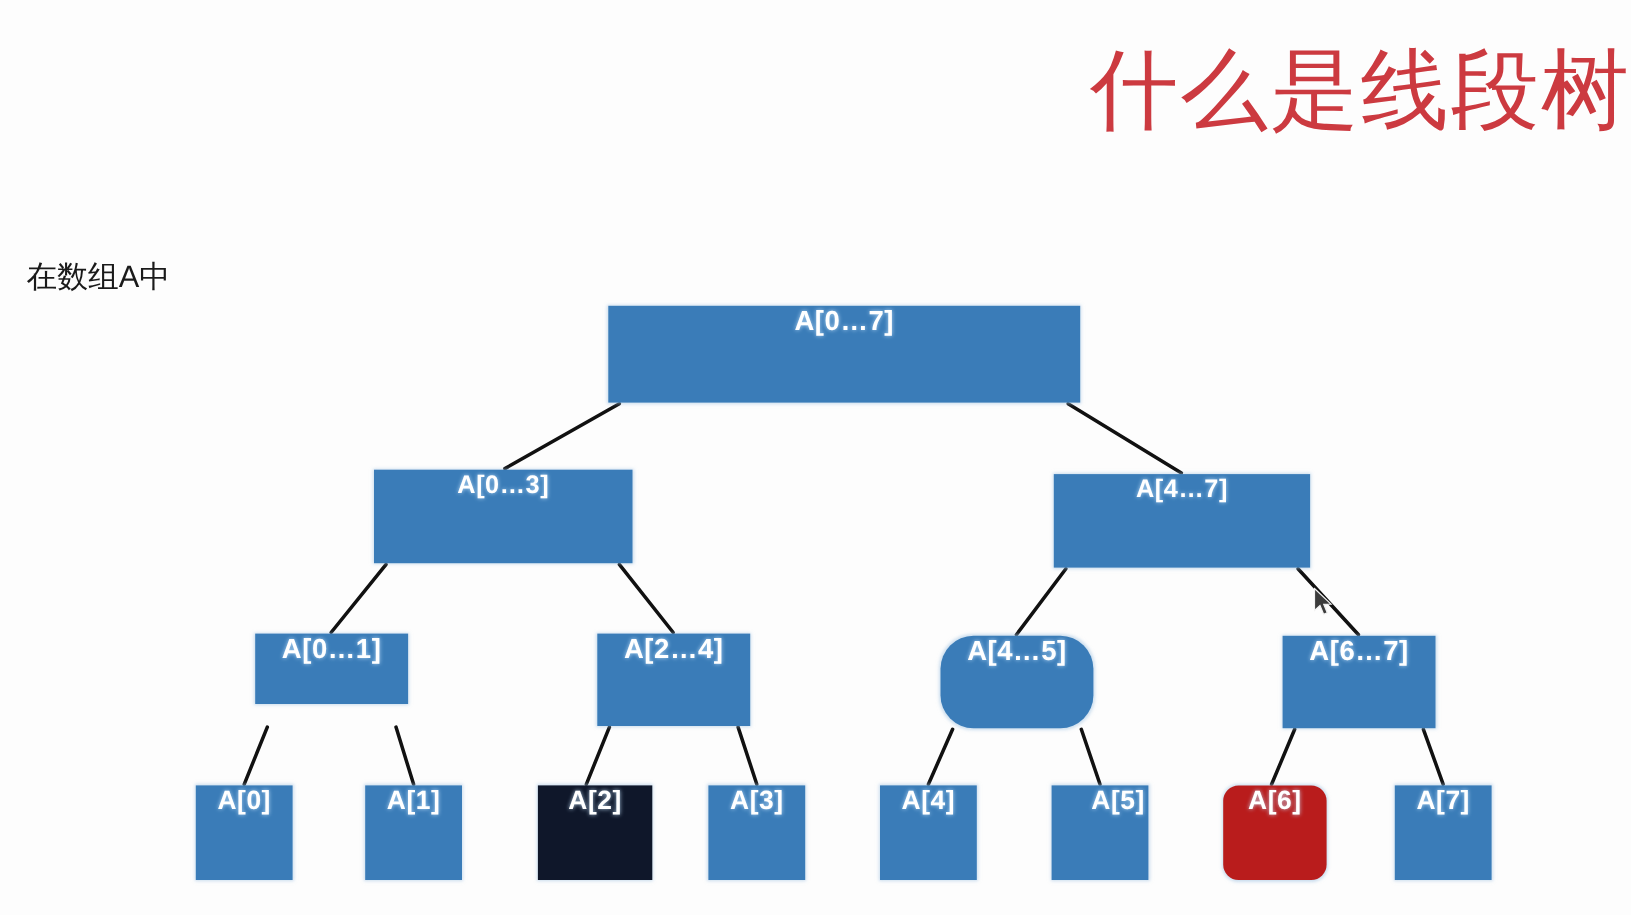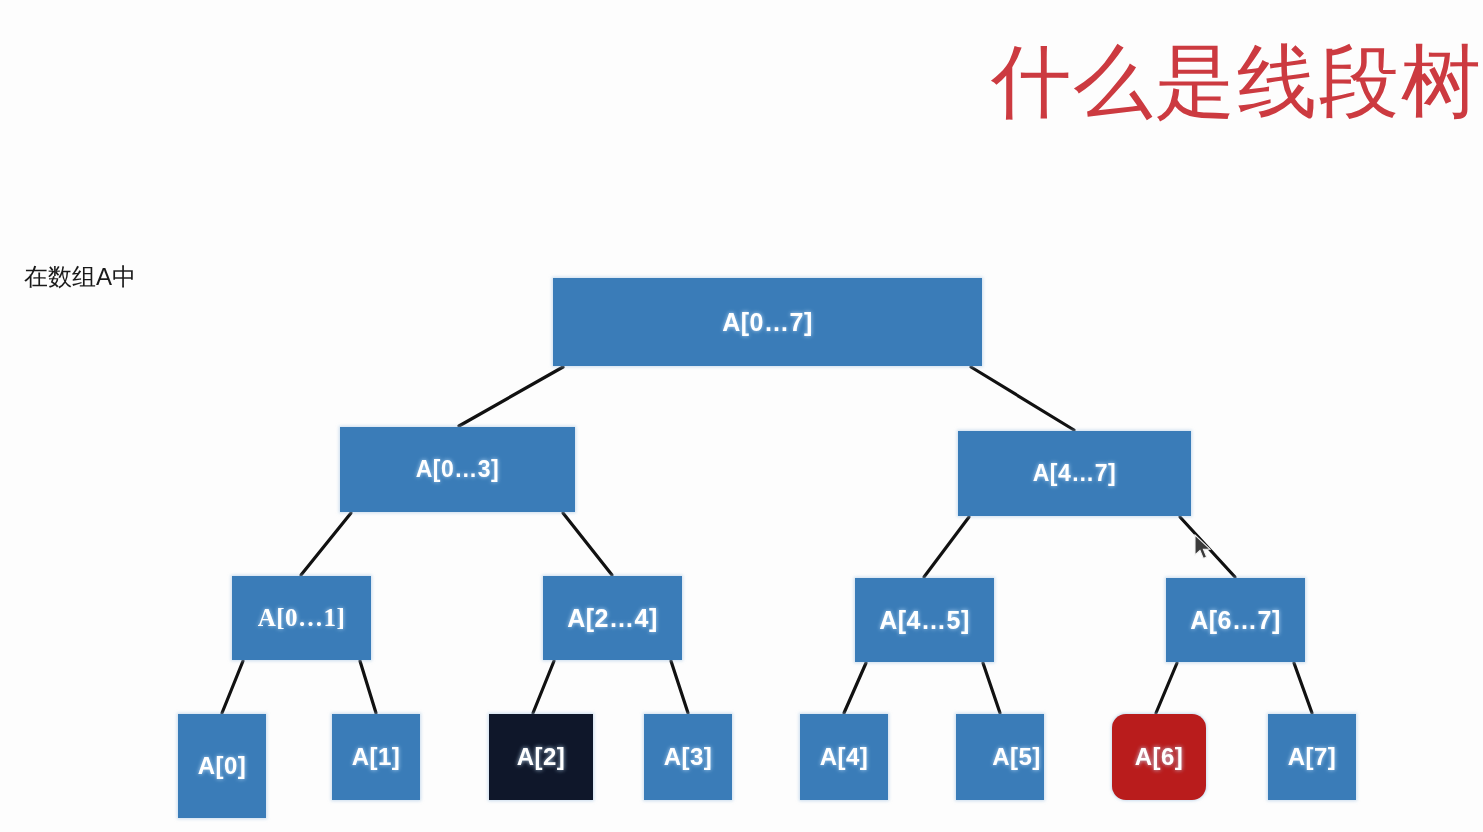--- a/index.html
+++ b/index.html
@@ -28,45 +28,43 @@
     font-size: 80px;
     line-height: 96px;
     font-weight: 400;
     color: #cc3a40;
     letter-spacing: 2px;
     white-space: nowrap;
   }
   
   .caption {
     position: absolute;
-    font-size: 24px;
+    font-size: 28px;
     line-height: 44px;
     color: #1a1a1a;
     font-weight: 500;
     white-space: nowrap;
-    margin-top: 25px;
   }
   #caption-left  { left: 24px;  top: 230px; }
   #caption-right { right: 22px; top: 248px; }
 
   
   #tree-edges {
     position: absolute;
     left: 0;
     top: 0;
     width: 1483px;
     height: 832px;
     pointer-events: none;
   }
   .node {
     position: absolute;
     background: #3a7cb8;
     box-shadow: 0 0 3px 1px rgba(160,195,225,0.55);
     display: flex;
-    align-items: center;
     justify-content: center;
     box-sizing: border-box;
   }
   .node-label {
     color: #ffffff;
     font-weight: bold;
     letter-spacing: 0.5px;
     text-shadow: 0 0 4px rgba(200,230,255,0.85);
     white-space: nowrap;
   }
@@ -112,33 +110,33 @@
   <div id="tree-nodes">
       <div class="node lvl0" style="left: 553px; top: 278px; width: 429px; height: 88px; background: rgb(58, 124, 184);">
         <span class="node-label" style="color: rgb(255, 255, 255);">A[0…7]</span>
       </div>
       <div class="node lvl1" style="left: 340px; top: 427px; width: 235px; height: 85px; background: rgb(58, 124, 184);">
         <span class="node-label" style="color: rgb(255, 255, 255);">A[0…3]</span>
       </div>
       <div class="node lvl1" style="left: 958px; top: 431px; width: 233px; height: 85px; background: rgb(58, 124, 184);">
         <span class="node-label" style="color: rgb(255, 255, 255);">A[4…7]</span>
       </div>
-      <div class="node lvl2" style="left: 232px; top: 576px; width: 139px; height: 84px; background: rgb(58, 124, 184); font-family: Liberation Serif, serif;">
+      <div class="node lvl2" style="left: 232px; top: 576px; width: 139px; height: 64px; background: rgb(58, 124, 184);">
         <span class="node-label" style="color: rgb(255, 255, 255);">A[0…1]</span>
       </div>
       <div class="node lvl2" style="left: 543px; top: 576px; width: 139px; height: 84px; background: rgb(58, 124, 184);">
         <span class="node-label" style="color: rgb(255, 255, 255);">A[2…4]</span>
       </div>
-      <div class="node lvl2" style="left: 855px; top: 578px; width: 139px; height: 84px; background: rgb(58, 124, 184);">
+      <div class="node lvl2" style="left: 855px; top: 578px; width: 139px; height: 84px; background: rgb(58, 124, 184); border-radius: 30px;">
         <span class="node-label" style="color: rgb(255, 255, 255);">A[4…5]</span>
       </div>
       <div class="node lvl2" style="left: 1166px; top: 578px; width: 139px; height: 84px; background: rgb(58, 124, 184);">
         <span class="node-label" style="color: rgb(255, 255, 255);">A[6…7]</span>
       </div>
-      <div class="node lvl3" style="left: 178px; top: 714px; width: 88px; height: 104px; background: rgb(58, 124, 184);">
+      <div class="node lvl3" style="left: 178px; top: 714px; width: 88px; height: 86px; background: rgb(58, 124, 184);">
         <span class="node-label" style="color: rgb(255, 255, 255);">A[0]</span>
       </div>
       <div class="node lvl3" style="left: 332px; top: 714px; width: 88px; height: 86px; background: rgb(58, 124, 184);">
         <span class="node-label" style="color: rgb(255, 255, 255);">A[1]</span>
       </div>
       <div class="node lvl3" style="left: 489px; top: 714px; width: 104px; height: 86px; background: #0f172a;">
         <span class="node-label" style="color: rgb(255, 255, 255);">A[2]</span>
       </div>
       <div class="node lvl3" style="left: 644px; top: 714px; width: 88px; height: 86px; background: rgb(58, 124, 184);">
         <span class="node-label" style="color: rgb(255, 255, 255);">A[3]</span>

